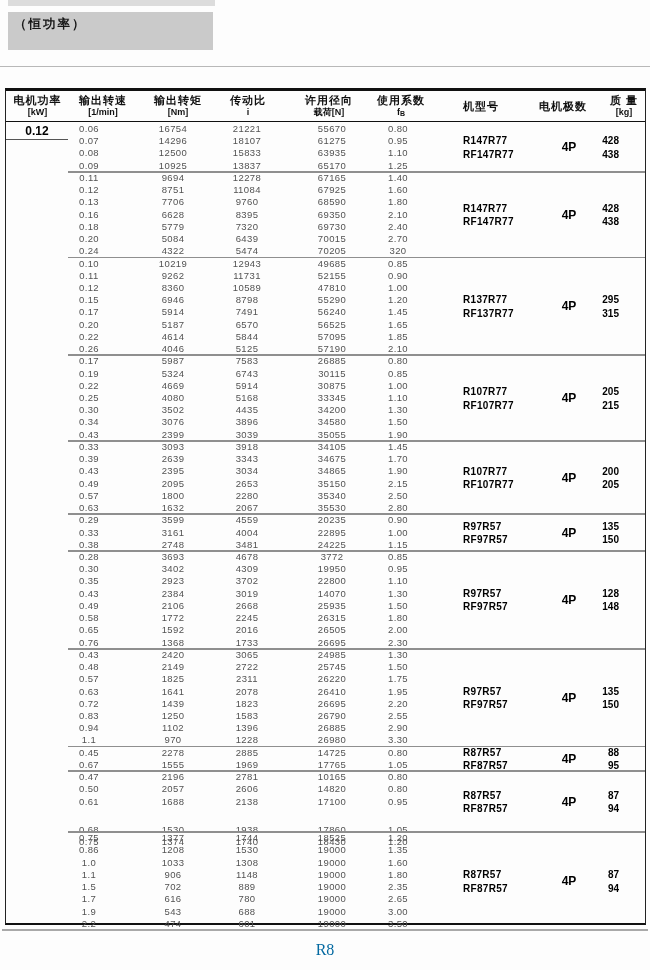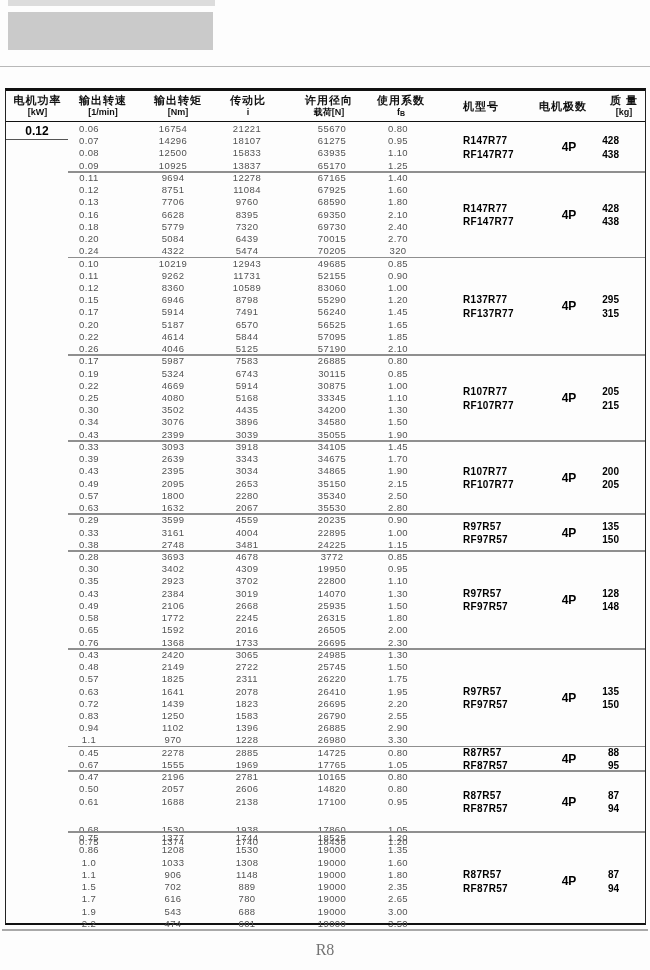--- a/index.html
+++ b/index.html
@@ -40,28 +40,29 @@
 
   .anno{position:absolute;left:445px;right:0;height:27px;top:50%;transform:translateY(-50%);}
   .models{position:absolute;left:12px;top:0;font-weight:bold;color:#000;font-size:10px;line-height:13.5px;letter-spacing:0.3px;}
   .poles{position:absolute;left:90px;width:56px;top:0;height:27px;line-height:27px;text-align:center;
          font-weight:bold;color:#000;font-size:12px;}
   .masses{position:absolute;left:128px;width:40px;top:0;text-align:right;font-weight:bold;color:#000;
           font-size:10px;line-height:13.5px;}
 
   .bottom-shadow{position:absolute;left:2px;top:929px;width:646px;height:2px;background:#a9a9a9;}
   .footer{position:absolute;left:0;top:941px;width:650px;text-align:center;
-          font-family:"Liberation Serif","DejaVu Serif",serif;font-size:16px;color:#737373;}
+          font-family:"Liberation Serif","DejaVu Serif",serif;font-size:16px;color:#0369a1;}
 </style>
 </head>
 <body>
 
 <div class="page">
   <div class="top-strip"></div>
   <div class="title-box">
+    <div>（恒功率）</div>
   </div>
   <div class="top-rule"></div>
 
   <div class="ptable">
     <div class="thead" id="thead">
         <div class="hcell h1">
           <div class="hl1">电机功率</div>
           <div class="hl2">[kW]</div>
         </div>
         <div class="hcell h2">
@@ -212,21 +213,21 @@
             <span class="cell c-speed">0.11</span>
             <span class="cell c-torque">9262</span>
             <span class="cell c-ratio">11731</span>
             <span class="cell c-load">52155</span>
             <span class="cell c-fs">0.90</span>
           </div>
           <div class="row" style="height: 12.23px;">
             <span class="cell c-speed">0.12</span>
             <span class="cell c-torque">8360</span>
             <span class="cell c-ratio">10589</span>
-            <span class="cell c-load">83060</span>
+            <span class="cell c-load">47810</span>
             <span class="cell c-fs">1.00</span>
           </div>
           <div class="row" style="height: 12.23px;">
             <span class="cell c-speed">0.15</span>
             <span class="cell c-torque">6946</span>
             <span class="cell c-ratio">8798</span>
             <span class="cell c-load">55290</span>
             <span class="cell c-fs">1.20</span>
           </div>
           <div class="row" style="height: 12.23px;">

